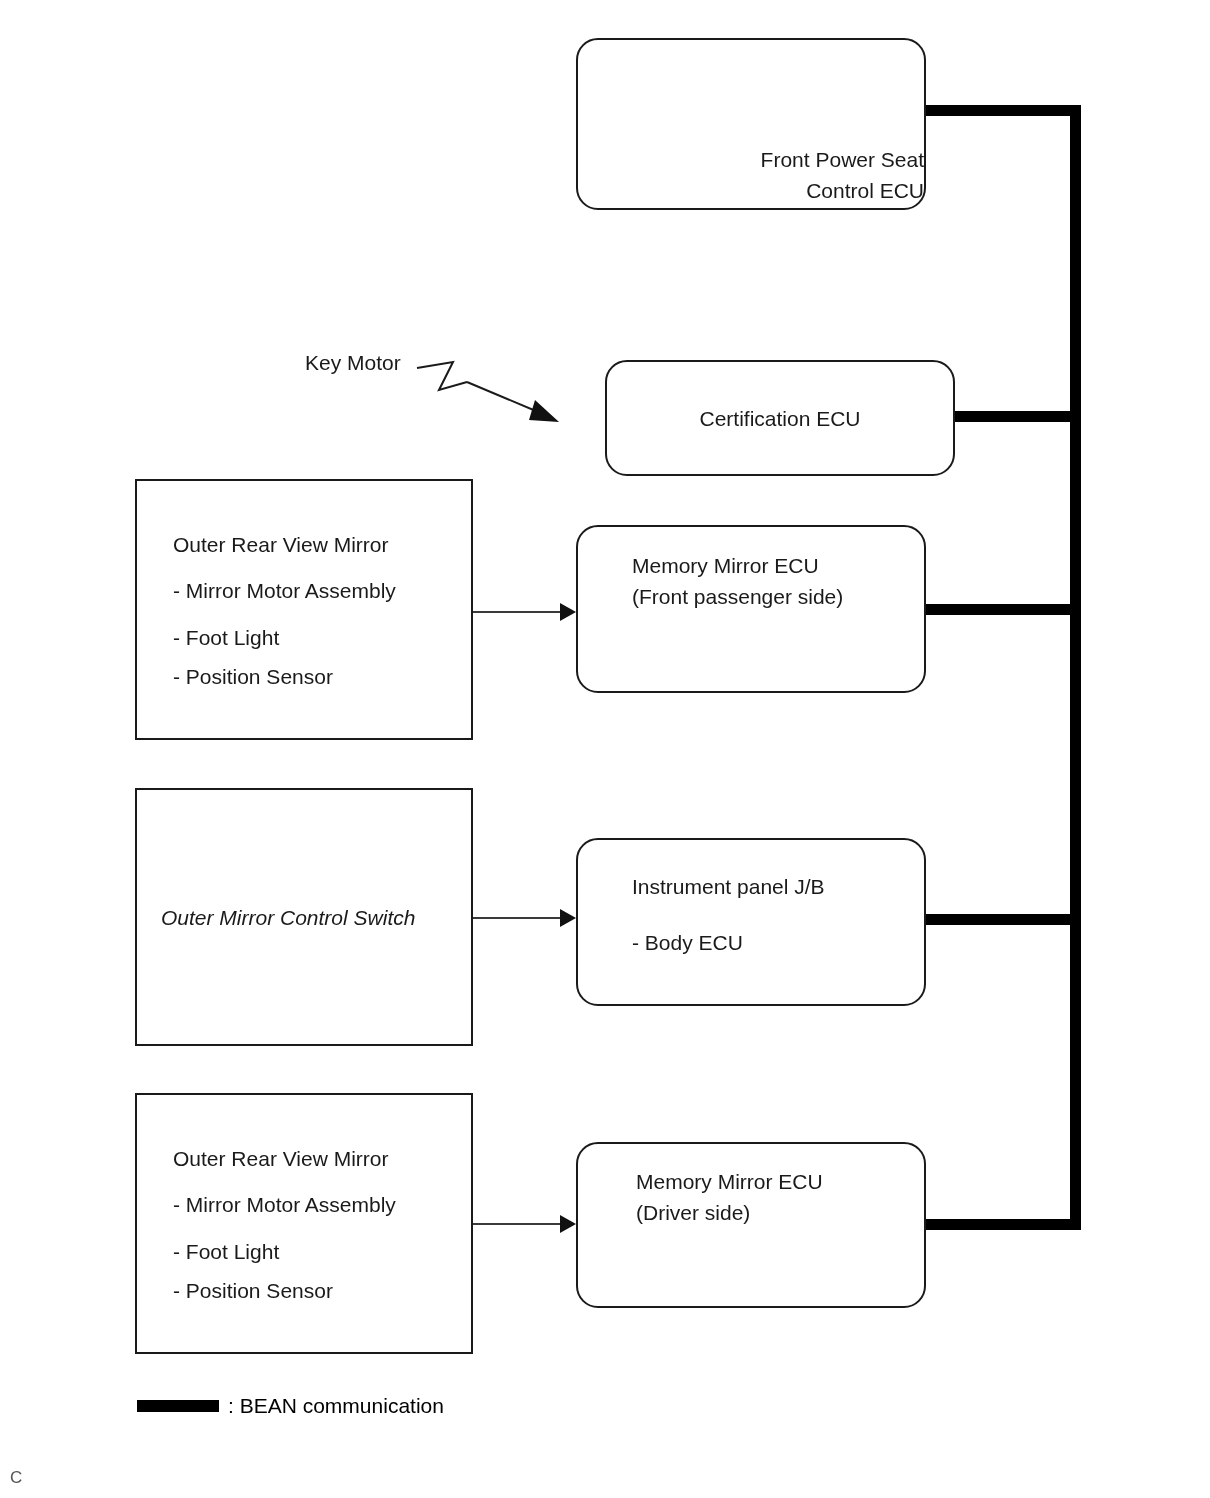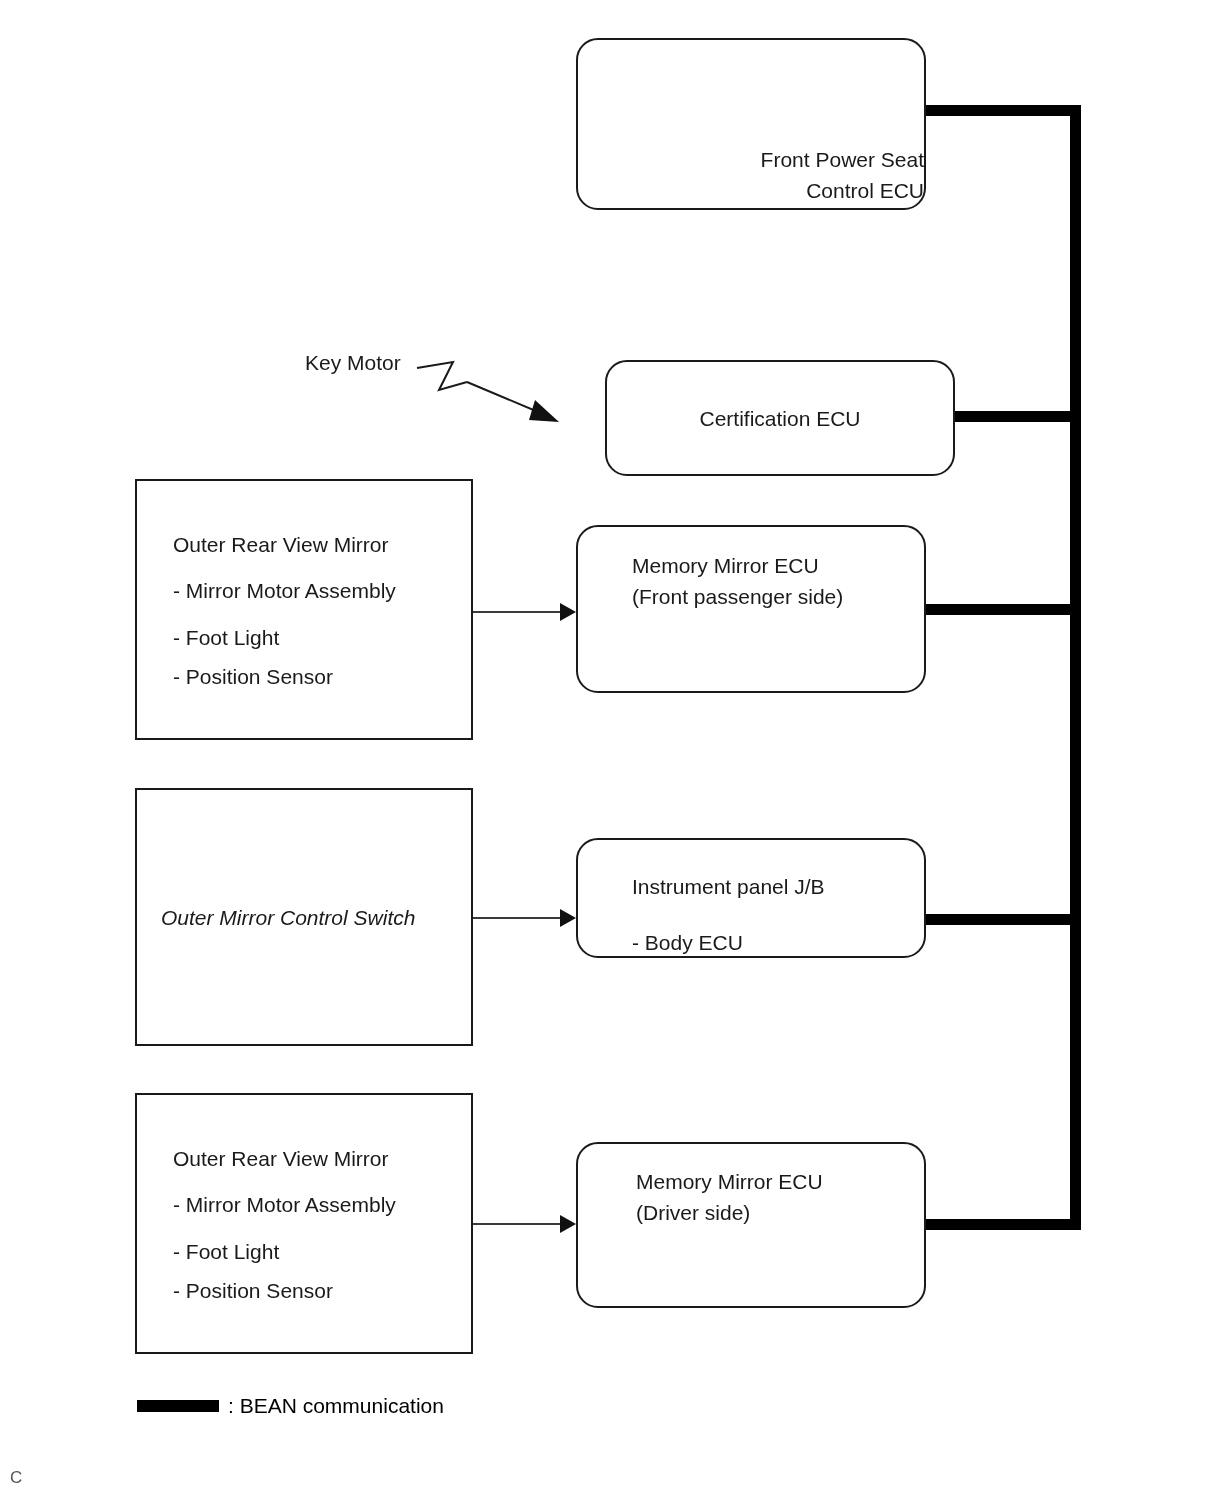--- a/index.html
+++ b/index.html
@@ -124,21 +124,21 @@
 
   <div class="box rounded" style="left:576px; top:360px; width:350px; height:116px;margin-left:29px;">
     <div class="box-text centered-block">Certification ECU</div>
   </div>
 
   <div class="box rounded" style="left:576px; top:525px; width:350px; height:168px;">
     <div class="box-text" style="top:23px; text-align:left; padding-left:54px;">Memory Mirror ECU
 (Front passenger side)</div>
   </div>
 
-  <div class="box rounded" style="left:576px; top:838px; width:350px; height:120px;">
+  <div class="box rounded" style="left:576px; top:838px; width:350px; height:168px;">
     <div class="box-text" style="top:33px; text-align:left; padding-left:54px; line-height:28px;">Instrument panel J/B
 
    - Body ECU</div>
   </div>
 
   <div class="box rounded" style="left:576px; top:1142px; width:350px; height:166px;">
     <div class="box-text" style="top:22px; text-align:left; padding-left:58px;">Memory Mirror ECU
 (Driver side)</div>
   </div>
 

